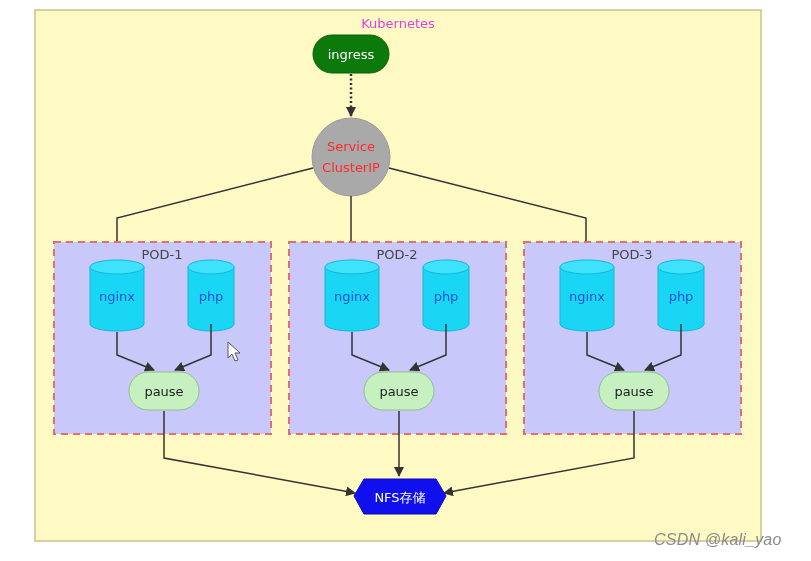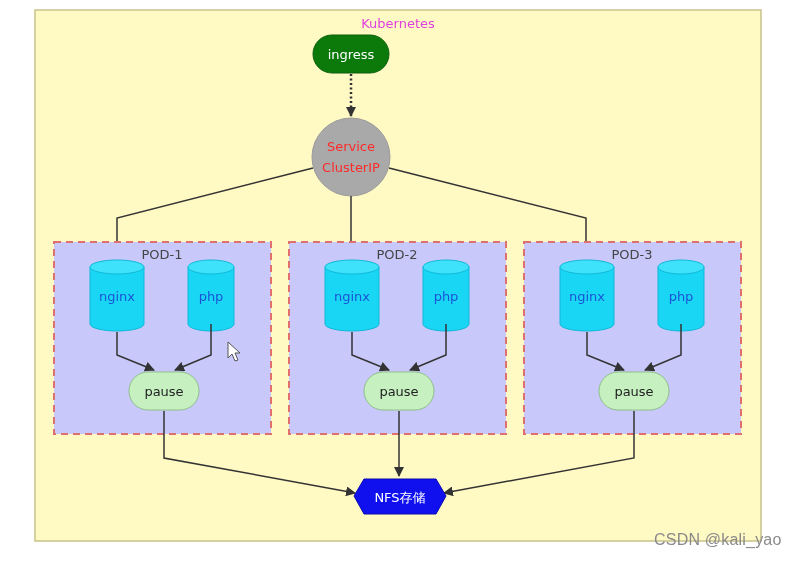--- a/index.html
+++ b/index.html
@@ -6,21 +6,21 @@
     body {
       width: 811px; height: 561px; background: #ffffff;
       position: relative; overflow: hidden;
       font-family: "DejaVu Sans", sans-serif;
     }
     svg { position: absolute; left: 0; top: 0; }
     .lbl { font-family: "DejaVu Sans", sans-serif; }
     .watermark {
       position: absolute; left: 654px; top: 531px;
       font-family: "Liberation Sans", sans-serif; font-size: 16px;
-      color: #8a8a8a; letter-spacing: 0.2px;
+      color: #8a8a8a; letter-spacing: 0.2px; font-style: italic;
     }
   </style>
 </head>
 <body>
 
 <svg width="811" height="561" viewBox="0 0 811 561" xmlns="http://www.w3.org/2000/svg">
   <defs>
     <marker id="arr" markerWidth="10" markerHeight="10" refX="9" refY="5" orient="auto" markerUnits="userSpaceOnUse">
       <path d="M0,0 L10,5 L0,10 z" fill="#333"></path>
     </marker>

